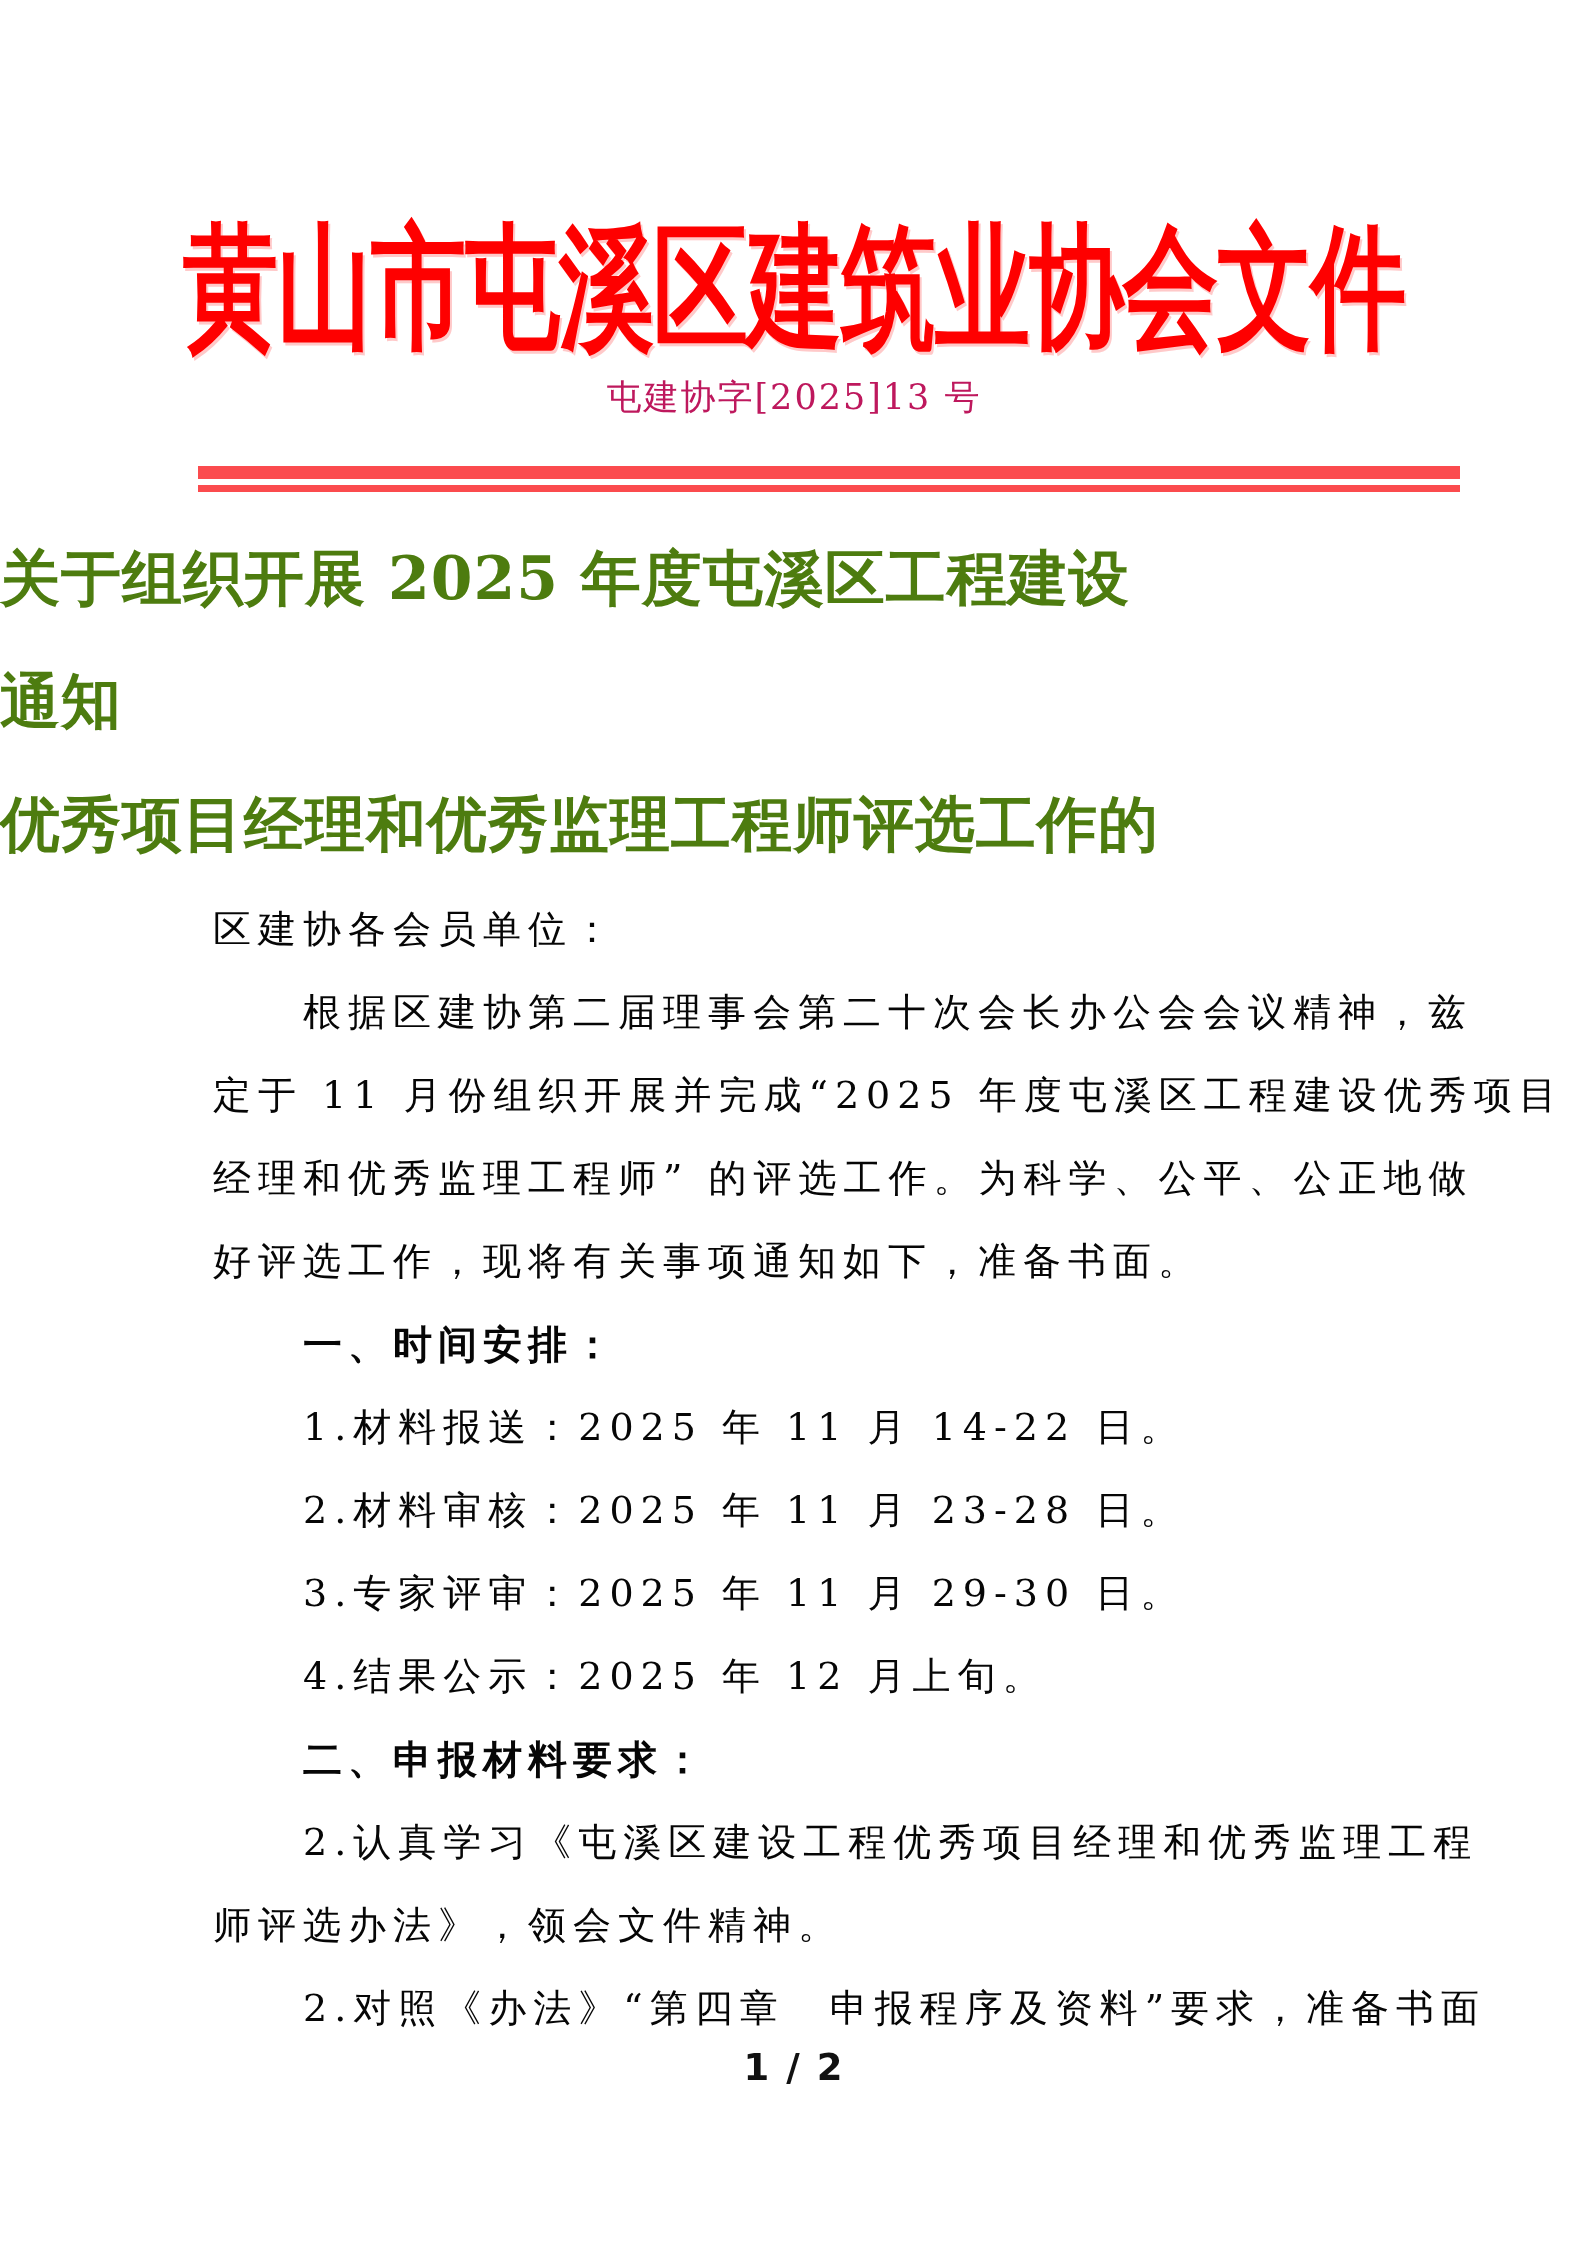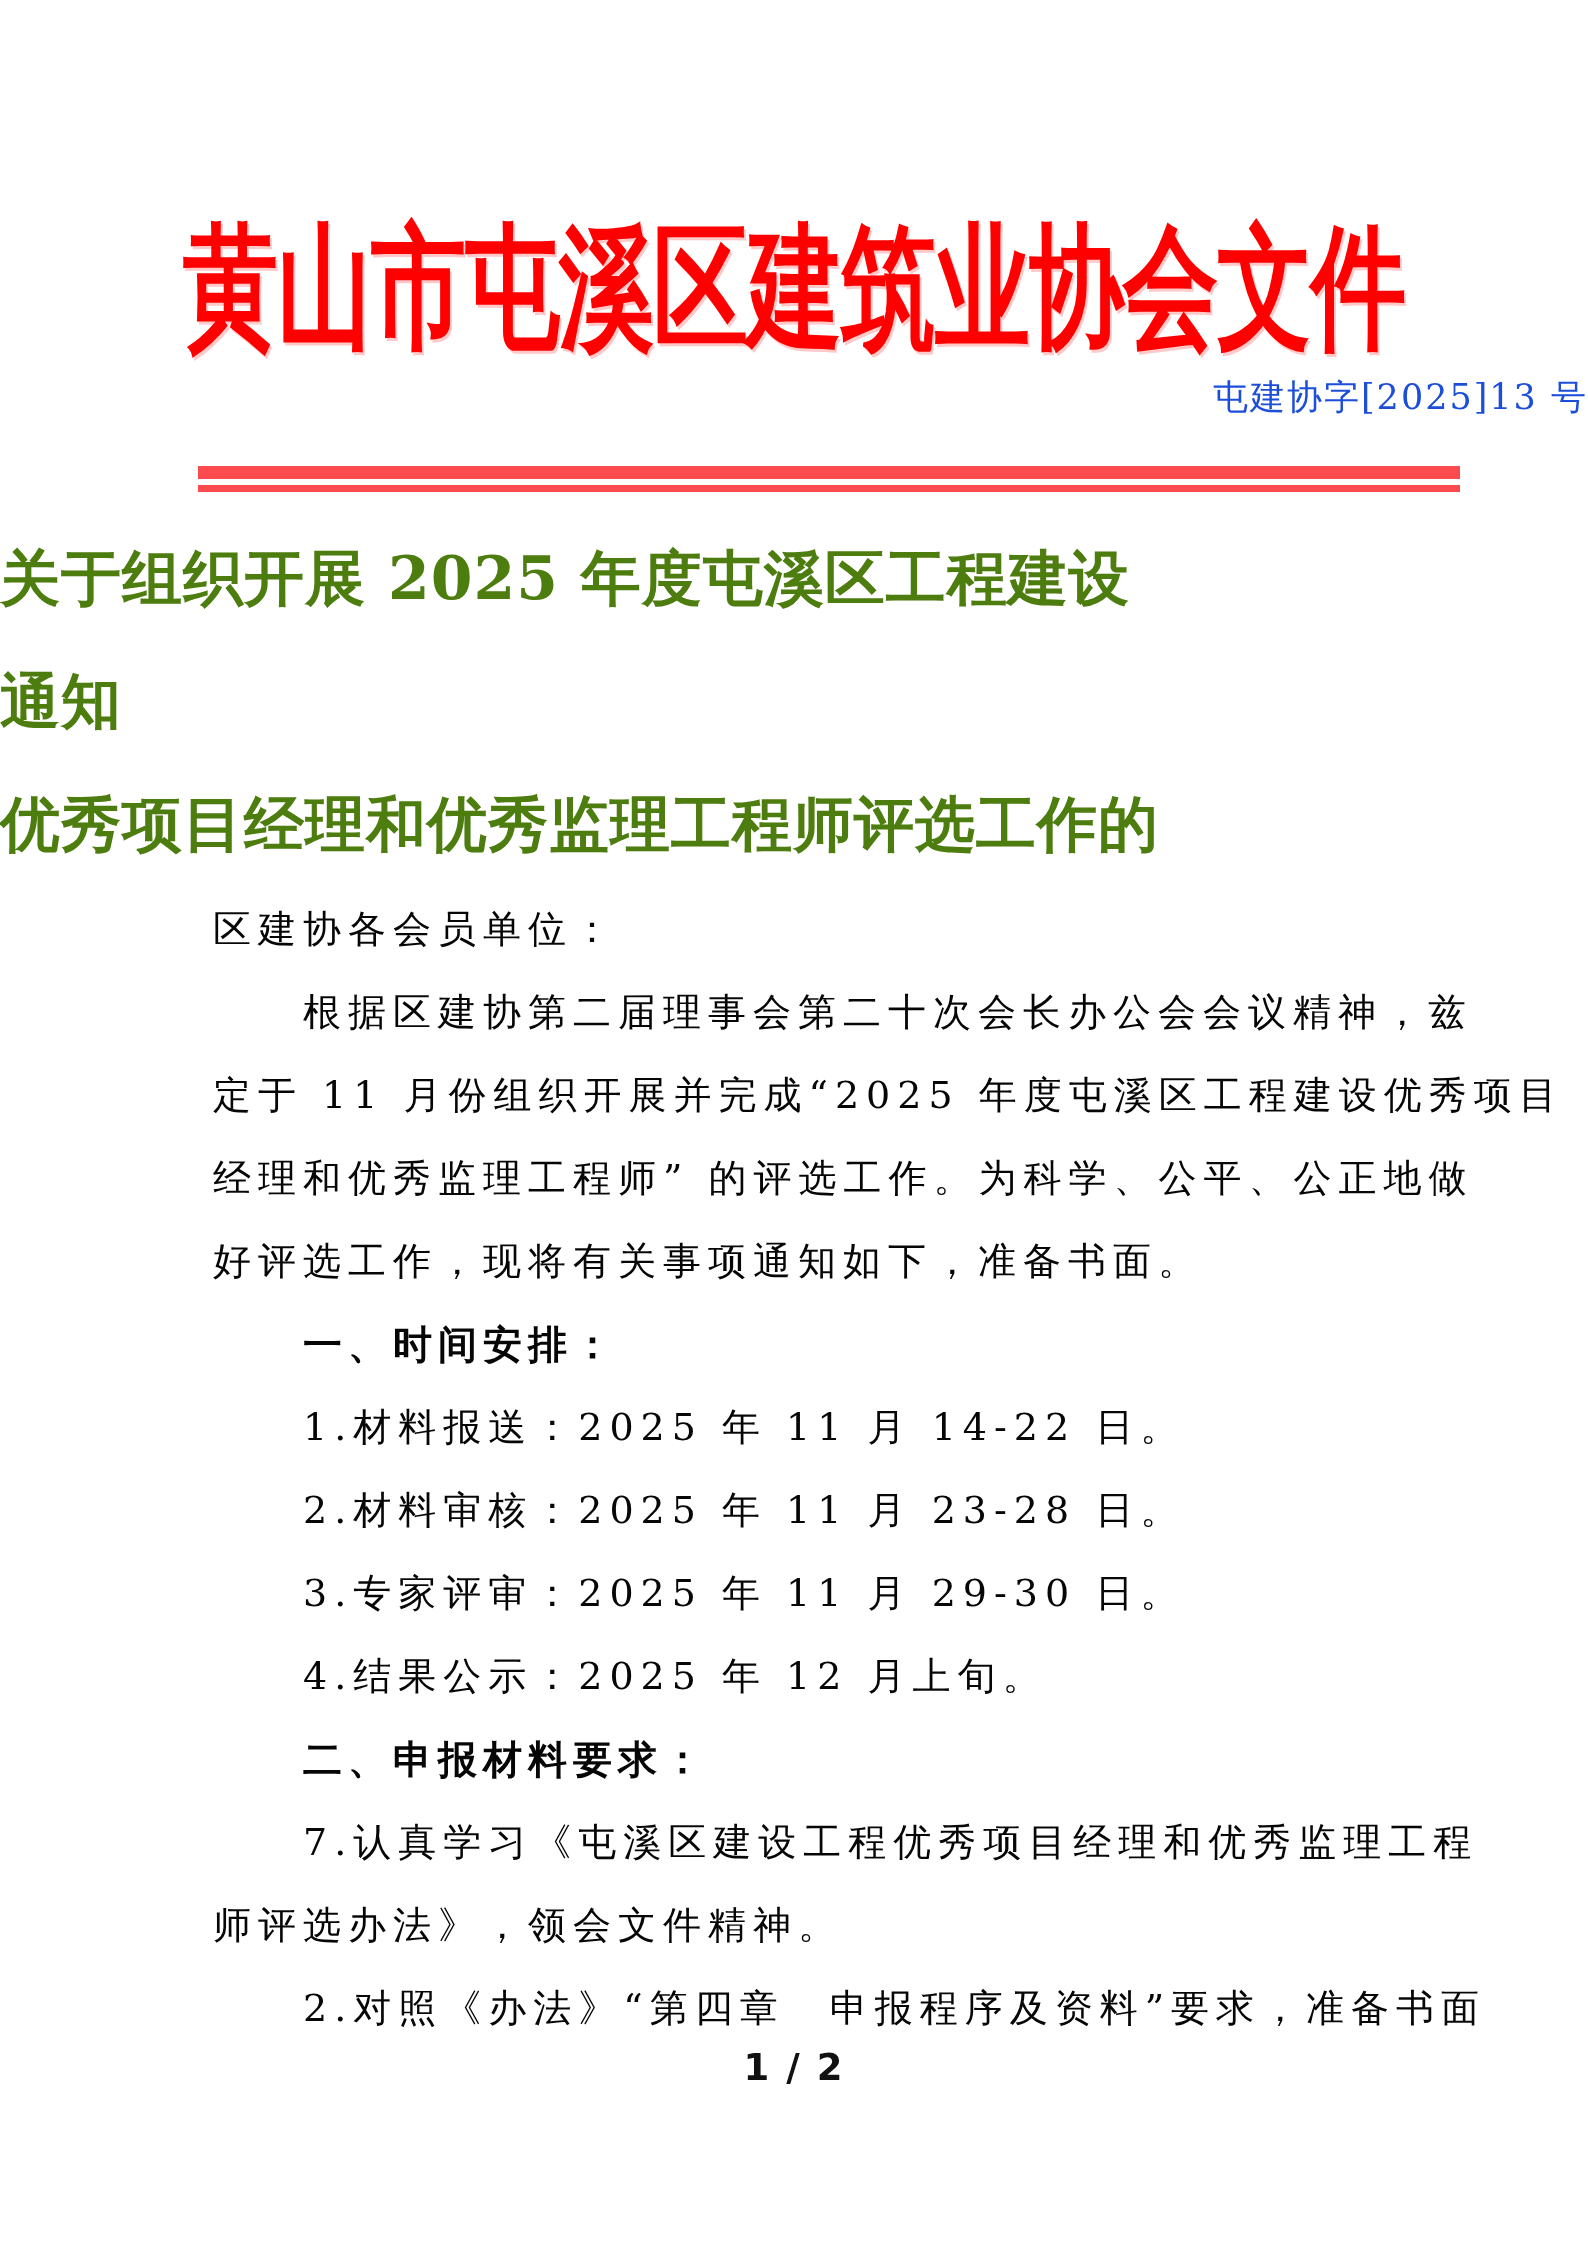--- a/index.html
+++ b/index.html
@@ -29,24 +29,24 @@
     font-size: 95px;
     font-weight: bold;
     color: #fe0000;
     letter-spacing: -1px;
     text-shadow: 2px 2px 0 #ffc9c9;
   }
   
   .doc-number {
     position: absolute;
     top: 374px; left: 0; right: 0;
-    text-align: right;
+    text-align: center;
     font-size: 35px;
     letter-spacing: 2px;
-    color: #1d4ed8;
+    color: #be185d;
   }
   
   .rules {
     position: absolute;
     left: 198px; right: 128px; top: 466px;
   }
   .rule-thick { height: 13px; background: #fb4b4e; }
   .rule-gap   { height: 6px;  background: transparent; }
   .rule-thin  { height: 7px;  background: #fb4b4e; }
   
@@ -122,20 +122,20 @@
     <div class="line indent">根据区建协第二届理事会第二十次会长办公会会议精神，兹</div>
     <div class="line">定于 11 月份组织开展并完成“2025 年度屯溪区工程建设优秀项目</div>
     <div class="line">经理和优秀监理工程师” 的评选工作。为科学、公平、公正地做</div>
     <div class="line">好评选工作，现将有关事项通知如下，准备书面。</div>
     <div class="line indent heading">一、时间安排：</div>
     <div class="line indent">1.材料报送：2025 年 11 月 14-22 日。</div>
     <div class="line indent">2.材料审核：2025 年 11 月 23-28 日。</div>
     <div class="line indent">3.专家评审：2025 年 11 月 29-30 日。</div>
     <div class="line indent">4.结果公示：2025 年 12 月上旬。</div>
     <div class="line indent heading">二、申报材料要求：</div>
-    <div class="line indent">7.认真学习《屯溪区建设工程优秀项目经理和优秀监理工程</div>
+    <div class="line indent">2.认真学习《屯溪区建设工程优秀项目经理和优秀监理工程</div>
     <div class="line">师评选办法》，领会文件精神。</div>
     <div class="line indent">2.对照《办法》“第四章　申报程序及资料”要求，准备书面</div>
   </div>
 
   <div class="page-footer">1 / 2</div>
 
 </div>
 
 </body></html>

